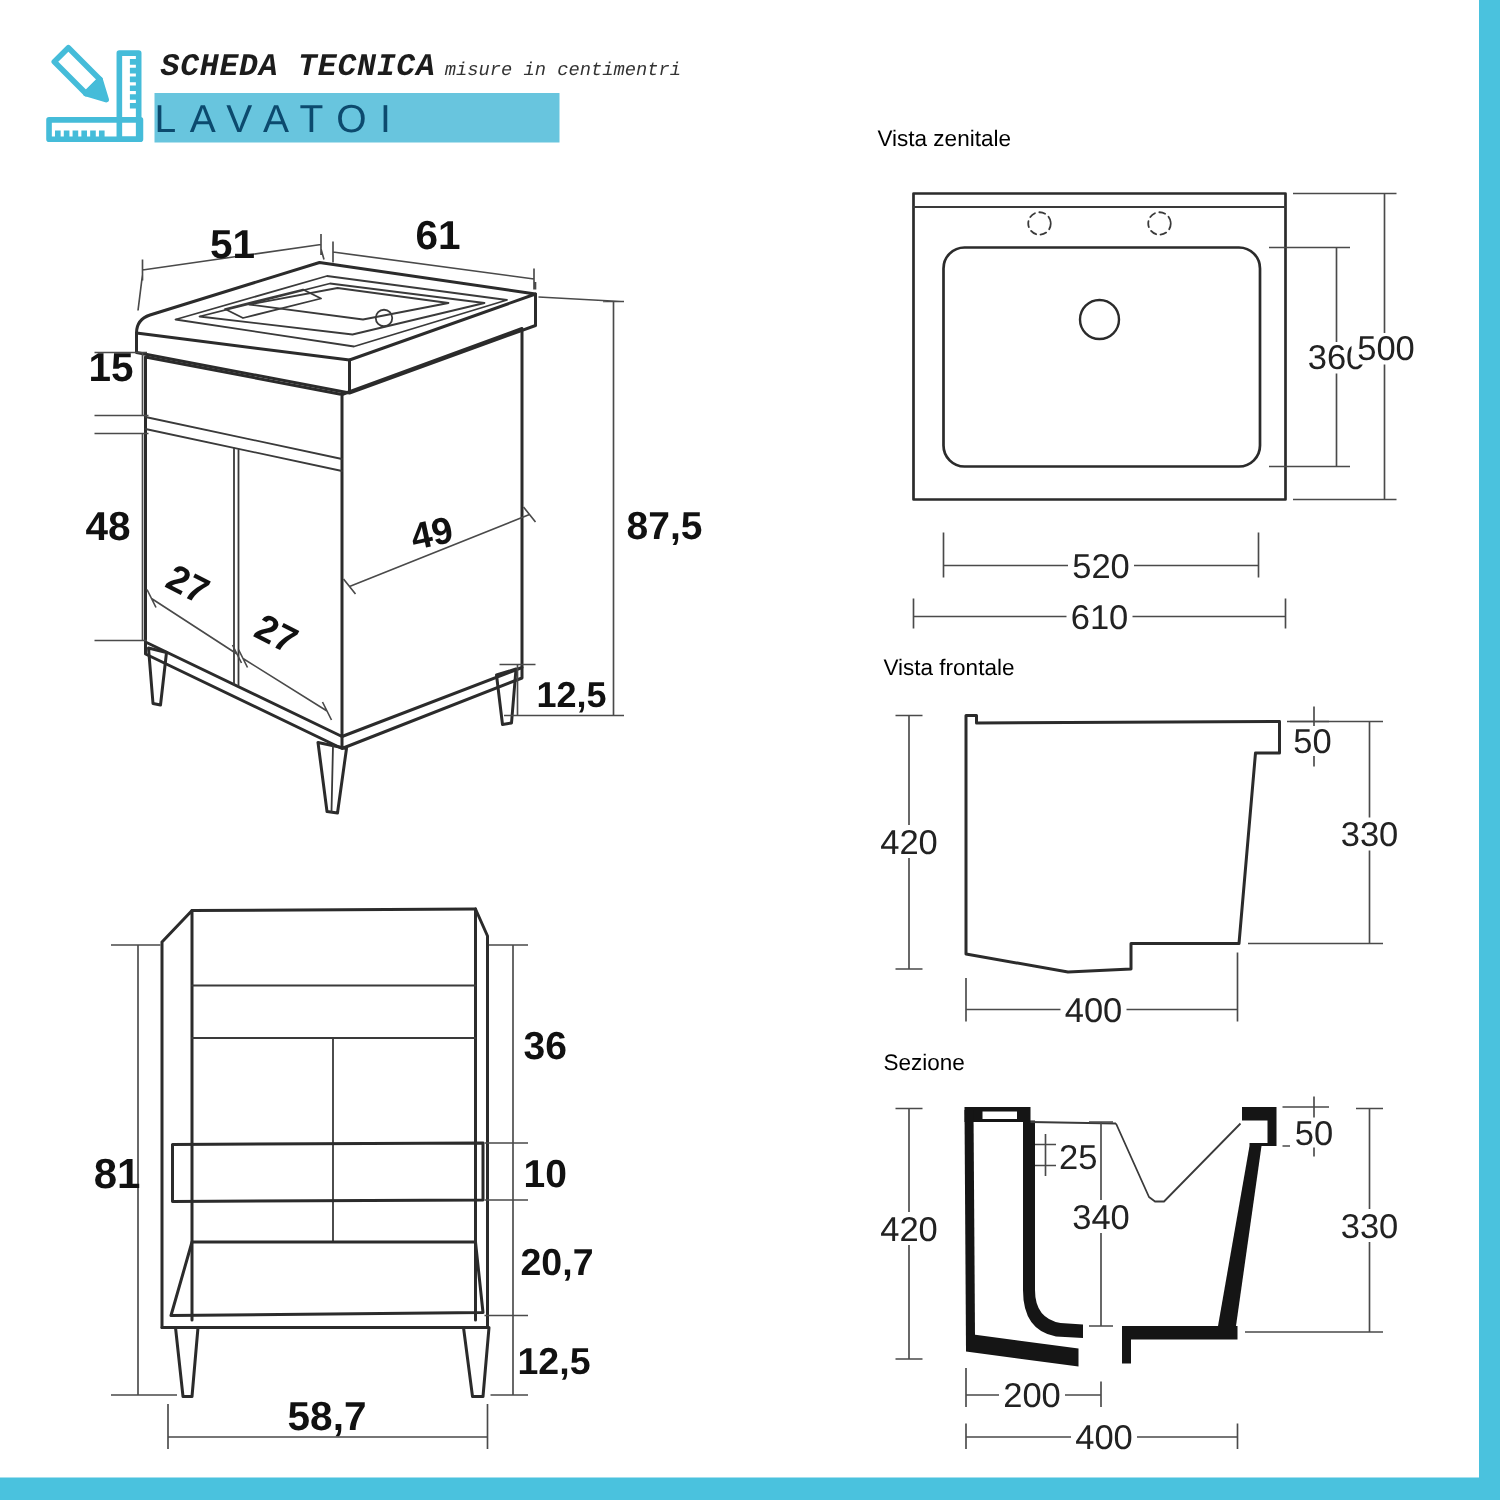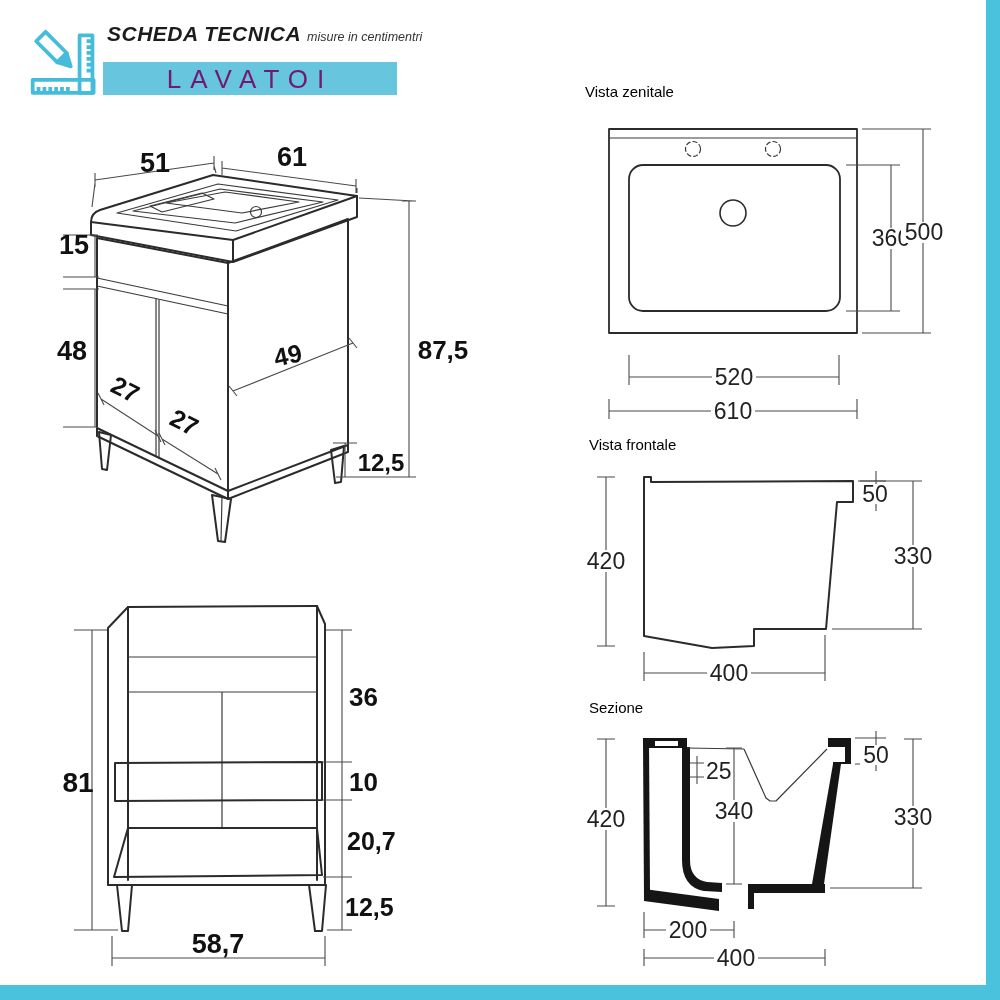--- a/index.html
+++ b/index.html
@@ -1,25 +1,25 @@
 <!DOCTYPE html>
 <html><head>
 <meta charset="utf-8">
 <style>
   html,body{margin:0;padding:0;}
   body{width:1000px;height:1000px;position:relative;background:#fff;overflow:hidden;
        font-family:"Liberation Sans",sans-serif;}
   .strip-right{position:absolute;top:0;right:0;width:14px;height:1000px;background:#4ac2de;}
   .strip-bottom{position:absolute;left:0;bottom:0;width:1000px;height:15px;background:#4ac2de;}
   .hdr-icon{position:absolute;left:28px;top:26px;width:75px;height:75px;}
-  .hdr-title{position:absolute;left:107px;top:22px;white-space:nowrap;}
+  .hdr-title{position:absolute;left:107px;top:34px;white-space:nowrap;font-family:Liberation Mono, monospace;}
   .main-title{font-size:21px;font-weight:700;font-style:italic;color:#1c1c1c;letter-spacing:.5px;}
   .subtitle{font-size:12.5px;font-style:italic;color:#333;margin-left:6px;}
-  .band{position:absolute;left:103px;top:62px;width:294px;height:33px;background:#68c5de;
-        color:#701a75;font-size:26px;letter-spacing:9px;text-align:center;line-height:34px;}
+  .band{position:absolute;left:103px;top:62px;width:270px;height:33px;background:#68c5de;
+        color:#0c4a6e;font-size:26px;letter-spacing:9px;line-height:34px;}
   svg.sheet{position:absolute;left:0;top:0;}
   .outline{fill:none;stroke:#2b2b2b;stroke-width:2;stroke-linejoin:round;stroke-linecap:round;}
   .outline-thin{fill:none;stroke:#3a3a3a;stroke-width:1.2;stroke-linejoin:round;}
   .dimline{fill:none;stroke:#4a4a4a;stroke-width:1.1;}
   .solid{fill:#151515;stroke:none;}
   .dimtext{font-family:"Liberation Sans",sans-serif;font-weight:700;fill:#111;}
   .dimtext-r{font-family:"Liberation Sans",sans-serif;font-weight:400;font-size:23px;fill:#222;}
   .viewtitle{font-family:"Liberation Sans",sans-serif;font-size:15px;fill:#000;}
   .labelbg{fill:#fff;}
 </style>

